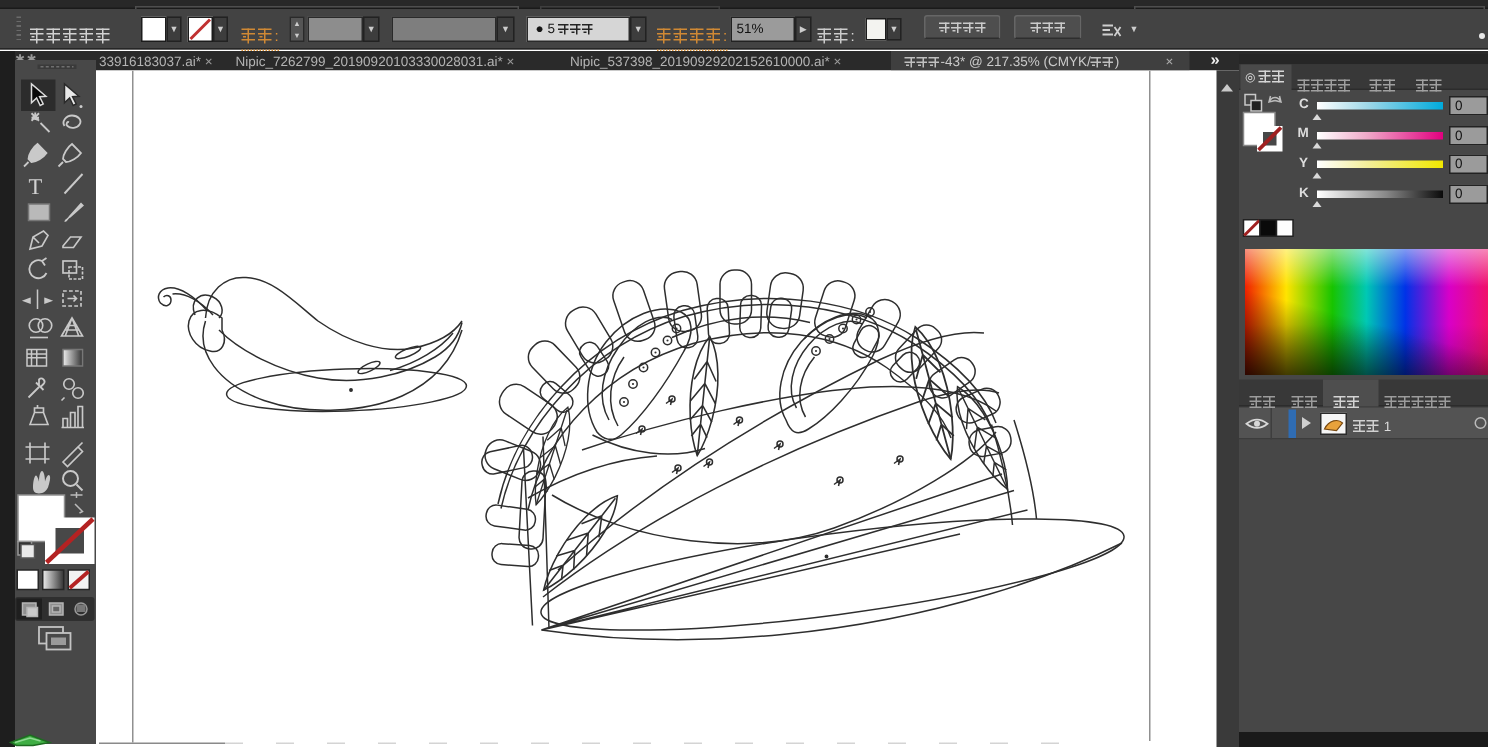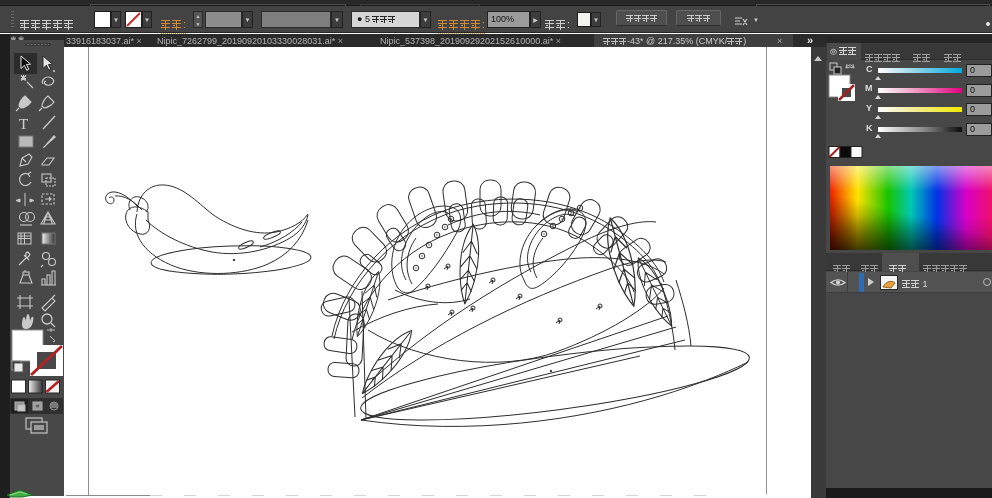--- a/index.html
+++ b/index.html
@@ -55,21 +55,21 @@
     <div class="dd" style="left:242px;top:5px;width:11px;height:17px;line-height:17px">▼</div>
 
     <div class="abs" style="left:261px;top:5px;width:70px;height:17px;background:#7e7e7e;border:1px solid #2a2a2a"></div>
     <div class="dd" style="left:331px;top:5px;width:12px;height:17px;line-height:17px">▼</div>
 
     <div class="abs" style="left:351px;top:5px;width:69px;height:17px;background:#d6d6d6;border:1px solid #2a2a2a;color:#151515;font-size:9px;line-height:15px;padding-left:5px">●&nbsp;5&nbsp;<i class="z s" style="vertical-align:-1px"></i><i class="z s" style="vertical-align:-1px"></i><i class="z s" style="vertical-align:-1px"></i></div>
     <div class="dd" style="left:420px;top:5px;width:11px;height:17px;line-height:17px">▼</div>
 
     <div class="abs" style="left:438px;top:8px;color:#dd9033;border-bottom:1px dotted #dd9033;padding-bottom:1px"><i class="z b"></i><i class="z b"></i><i class="z b"></i><i class="z b"></i><span style="font-size:10px;vertical-align:0">:</span></div>
 
-    <div class="vbox" style="left:487px;top:5px;width:43px;height:17px;line-height:15px">100%</div>
+    <div class="vbox" style="left:487px;top:5px;width:43px;height:17px;line-height:15px">51%</div>
     <div class="dd" style="left:530px;top:5px;width:11px;height:17px;line-height:17px">▶</div>
 
     <div class="abs" style="left:545px;top:8px;color:#d8d8d8"><i class="z b"></i><i class="z b"></i><span style="font-size:10px;vertical-align:0">:</span></div>
     <div class="abs" style="left:577px;top:6px;width:14px;height:15px;background:#f3f3f0;border:1px solid #1c1c1c"></div>
     <div class="dd" style="left:591px;top:6px;width:10px;height:15px;line-height:15px">▼</div>
     <div class="btn" style="left:616px;top:4px;width:51px"><i class="z s"></i><i class="z s"></i><i class="z s"></i><i class="z s"></i></div>
     <div class="btn" style="left:676px;top:4px;width:45px"><i class="z s"></i><i class="z s"></i><i class="z s"></i></div>
 
     <div class="abs" style="left:733px;top:8px;width:16px;height:12px">
       <svg width="16" height="12">

